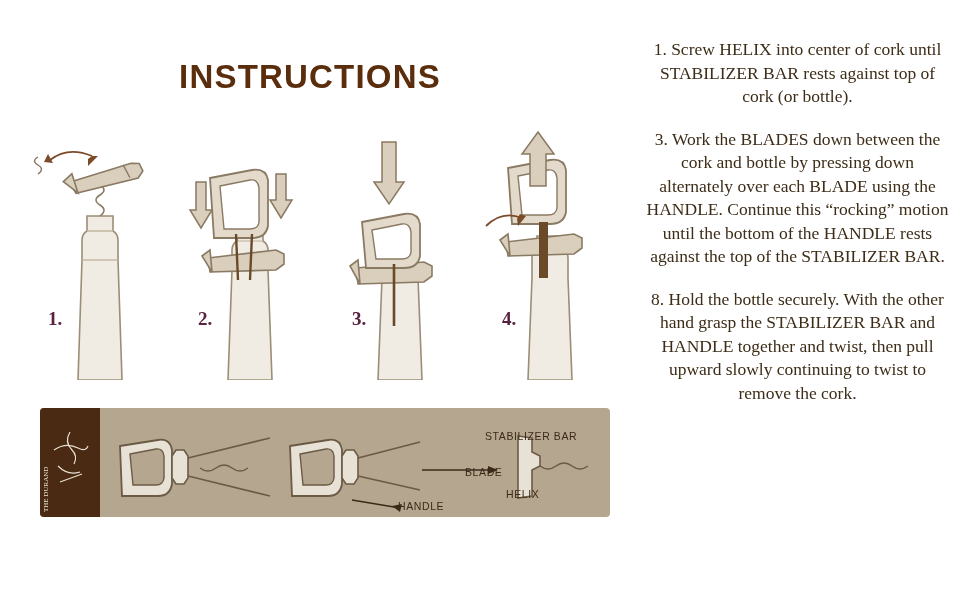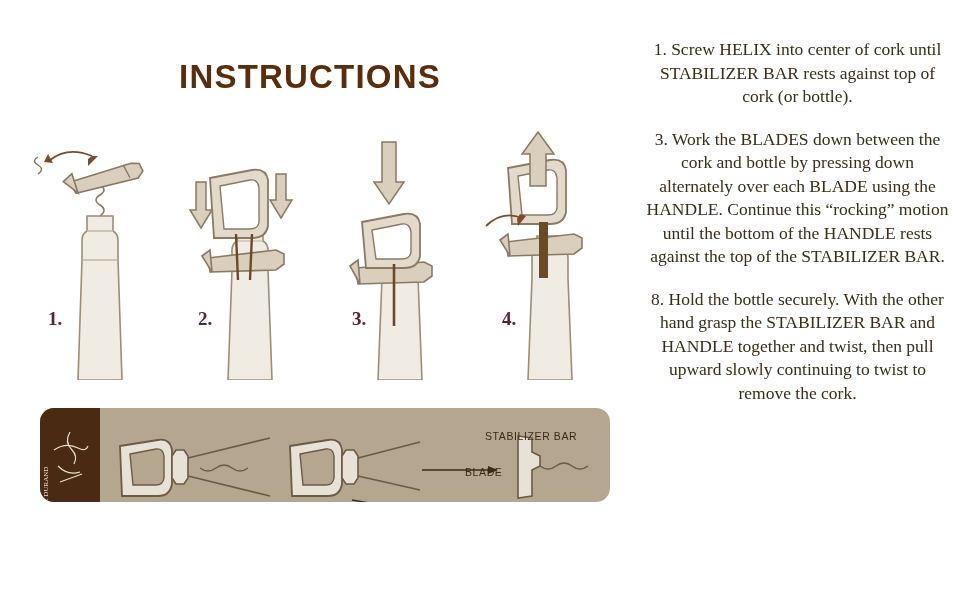--- a/index.html
+++ b/index.html
@@ -57,23 +57,23 @@
   }
   #step-num-1 { left: 48px; }
   #step-num-2 { left: 198px; }
   #step-num-3 { left: 352px; }
   #step-num-4 { left: 502px; }
 
   
   #legend-bar {
     position: absolute;
     left: 40px; top: 408px;
-    width: 570px; height: 94px;
+    width: 570px; height: 109px;
     background: #b5a68f;
-    border-radius: 14px;
+    border-radius: 4px;
     overflow: hidden;
   }
   #legend-brand {
     position: absolute;
     left: 0; top: 0;
     width: 60px; height: 123px;
     background: #4a2a12;
   }
   #legend-diagram {
     position: absolute;
@@ -284,21 +284,21 @@
         </g>
       </svg>
 
       
       <div style="position:absolute;"></div>
     </div>
 
     <div style="position:absolute; left:445px; top:22px; font-family:'Liberation Sans',sans-serif; font-size:10.5px; letter-spacing:0.6px; color:#3b2a18;">STABILIZER BAR</div>
     <div style="position:absolute; left:425px; top:58px; font-family:'Liberation Sans',sans-serif; font-size:10.5px; letter-spacing:0.6px; color:#3b2a18;">BLADE</div>
     <div style="position:absolute; left:358px; top:92px; font-family:'Liberation Sans',sans-serif; font-size:10.5px; letter-spacing:0.6px; color:#3b2a18;text-align:center;">HANDLE</div>
-    <div style="position:absolute; left:466px; top:80px; font-family:'Liberation Sans',sans-serif; font-size:10.5px; letter-spacing:0.6px; color:#3b2a18;margin-top:20px;">HELIX</div>
+    <div style="position:absolute; left:466px; top:80px; font-family:'Liberation Sans',sans-serif; font-size:10.5px; letter-spacing:0.6px; color:#3b2a18;">HELIX</div>
   </div>
 </div>
 
 <div id="right-column">
   <p class="instr-para">1. Screw HELIX into center of cork until STABILIZER BAR rests against top of cork (or bottle).</p>
   <p class="instr-para">3. Work the BLADES down between the cork and bottle by pressing down alternately over each BLADE using the HANDLE. Continue this “rocking” motion until the bottom of the HANDLE rests against the top of the STABILIZER BAR.</p>
   <p class="instr-para">8. Hold the bottle securely. With the other hand grasp the STABILIZER BAR and HANDLE together and twist, then pull upward slowly continuing to twist to remove the cork.</p>
 </div>
 
 </body></html>

